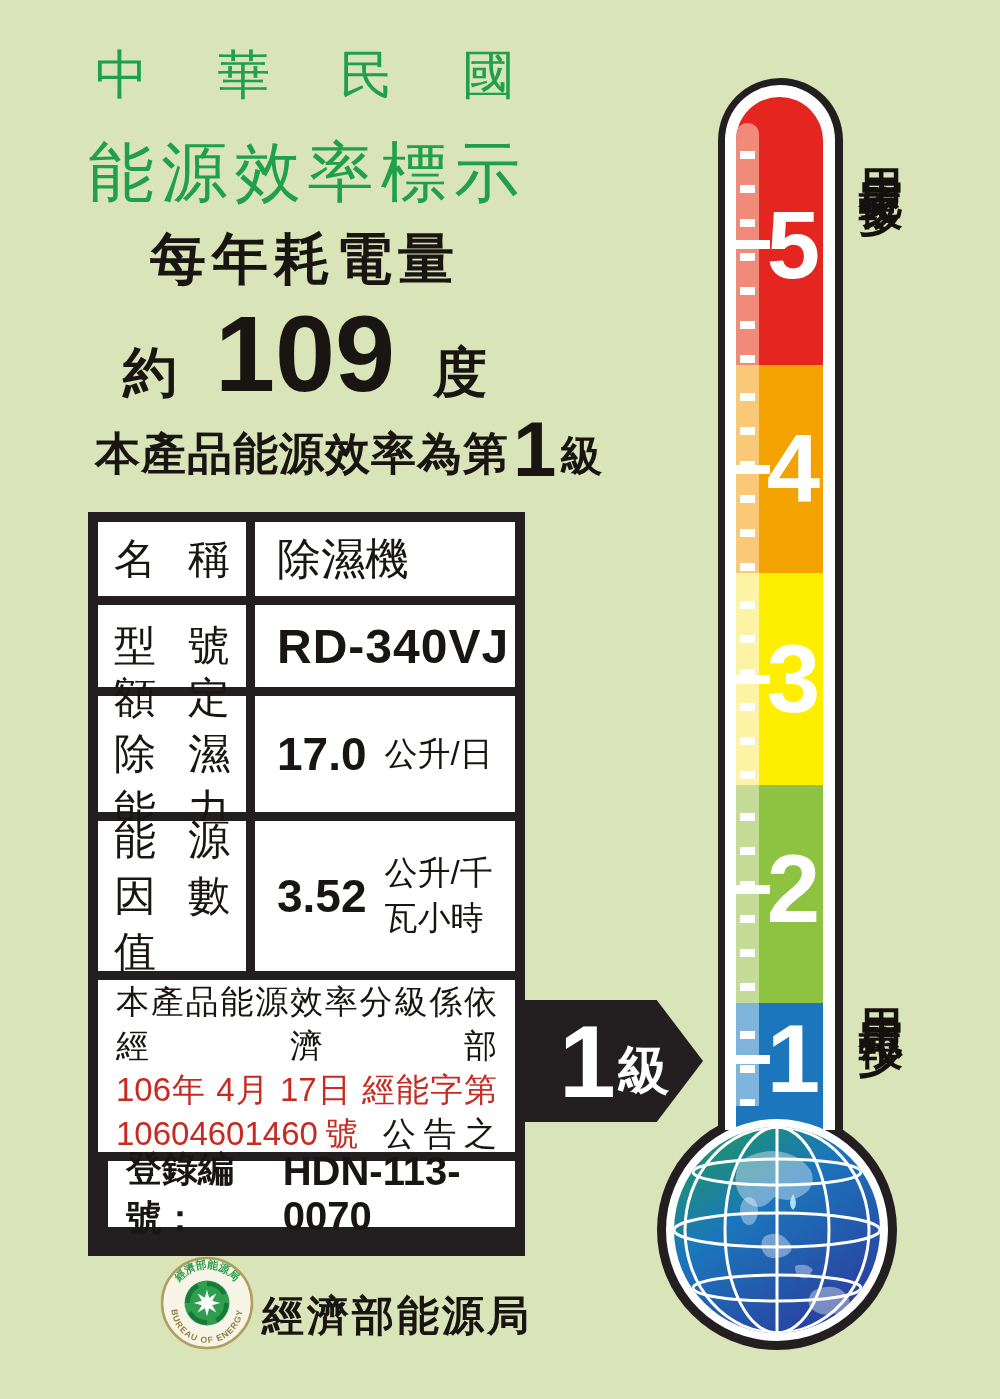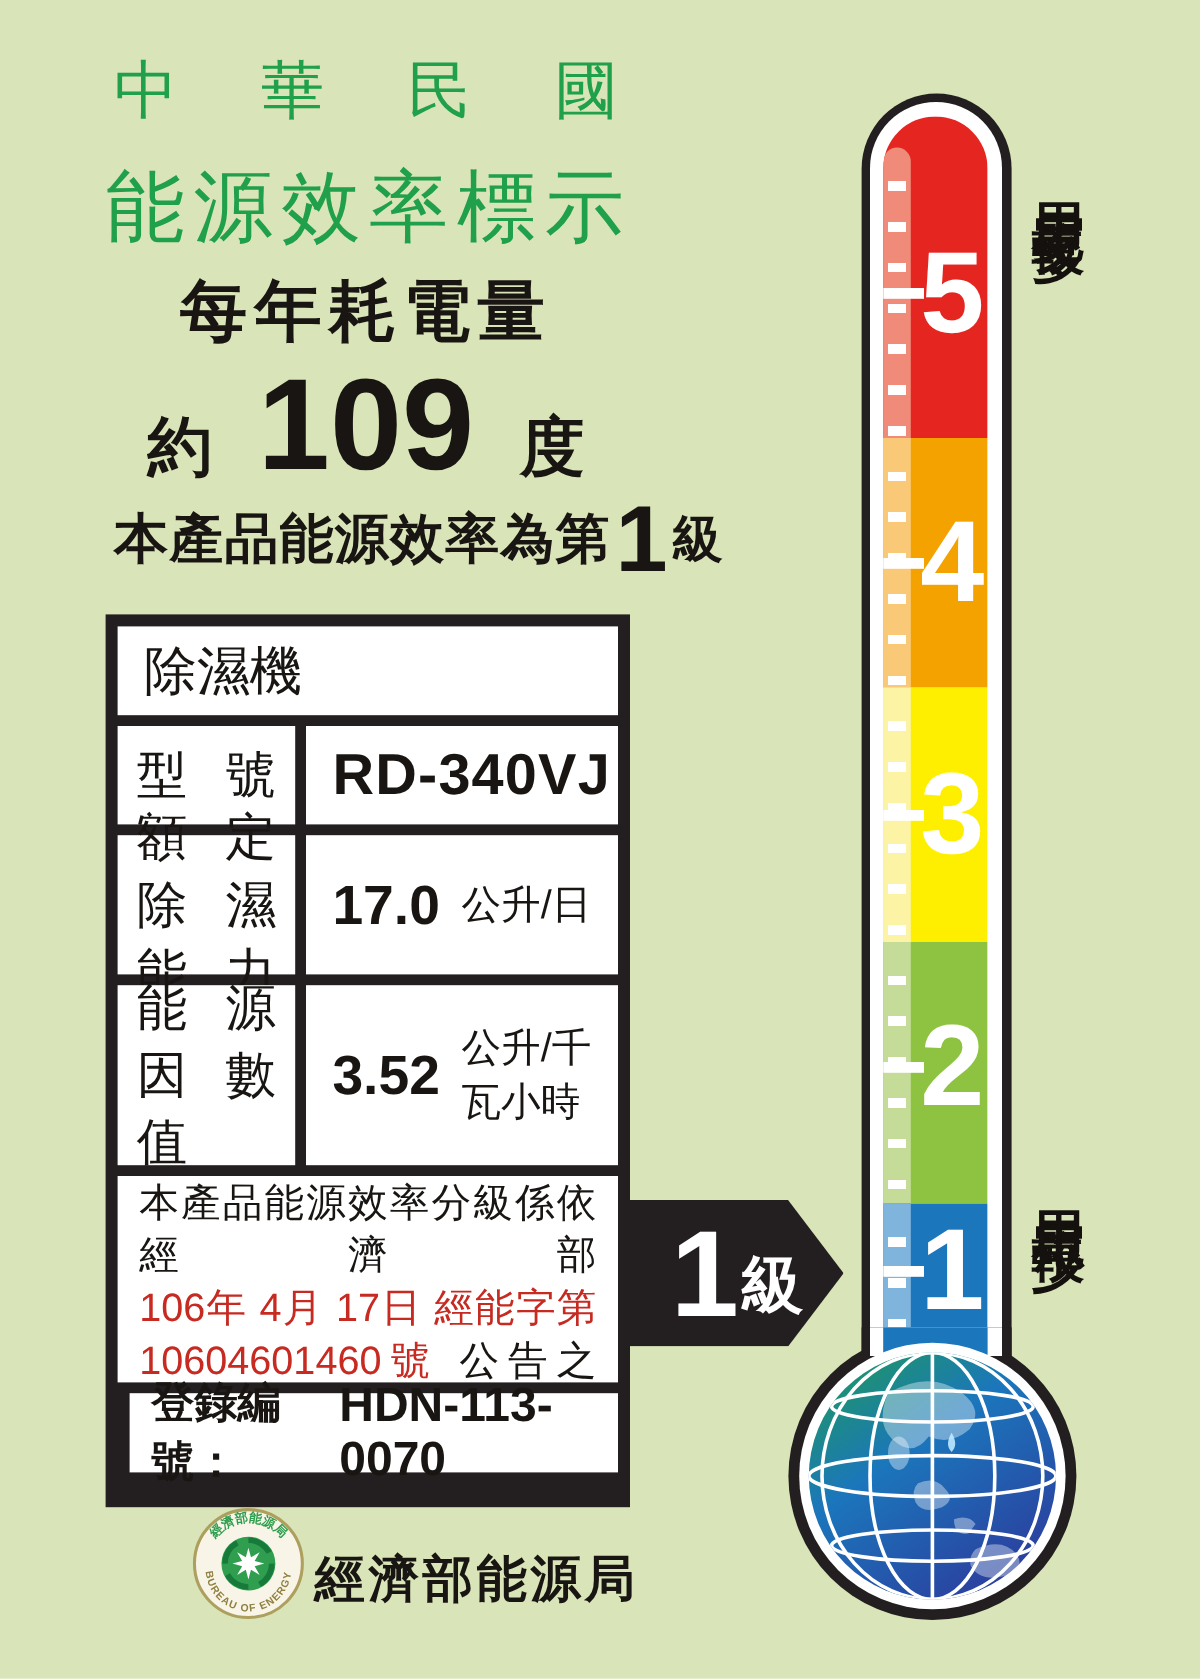--- a/index.html
+++ b/index.html
@@ -13,21 +13,21 @@
   .jl{text-align:justify; text-align-last:justify;}
 
   
   .title1{left:95px; top:40px; width:420px; font-size:53px; font-weight:normal; color:#21a04b;}
   .title2{left:88px; top:128px; width:432px; font-size:66px; font-weight:normal; color:#21a04b;}
   .subtitle{left:95px; top:222px; width:420px; text-align:center; font-size:56px; font-weight:bold; letter-spacing:6px;}
   .consumption{left:95px; top:300px; width:420px; display:flex; justify-content:center; align-items:baseline; gap:38px;}
   .consumption .pre{font-size:54px; font-weight:bold;}
   .consumption .val{font-size:108px; font-weight:bold; line-height:1;}
   .consumption .unit{font-size:54px; font-weight:bold;}
-  .gradeline{left:95px; top:414px; display:flex; align-items:center; gap:4px;}
+  .gradeline{left:95px; top:414px; display:flex; align-items:flex-end; gap:4px;}
   .gradeline .pre{font-size:45px; font-weight:bold; letter-spacing:1px;}
   .gradeline .n{font-size:78px; font-weight:bold; line-height:.9;}
   .gradeline .suf{font-size:42px; font-weight:bold;}
 
   
   .tbl{left:88px; top:512px; width:437px; height:744px; background:#231f20; padding:10px;
        box-sizing:border-box; display:flex; flex-direction:column; gap:9px;}
   .row{display:flex; gap:9px;}
   .cell{background:#fff;}
   .lblc{width:148px; flex:none; box-sizing:border-box; padding:0 16px; display:flex; flex-direction:column; justify-content:center; font-size:42px;}
@@ -99,20 +99,23 @@
   </div>
 
   <div class="abs gradeline">
     <span class="pre">本產品能源效率為第</span>
     <span class="n">1</span>
     <span class="suf">級</span>
   </div>
 
   <div class="abs tbl">
     <div class="row r1">
+      <div class="cell lblc">
+        <div class="jl">名稱</div>
+      </div>
       <div class="cell valc">
         <span class="valtext">除濕機</span>
       </div>
     </div>
     <div class="row r2">
       <div class="cell lblc">
         <div class="jl">型號</div>
       </div>
       <div class="cell valc">
         <span class="model">RD-340VJ</span>

